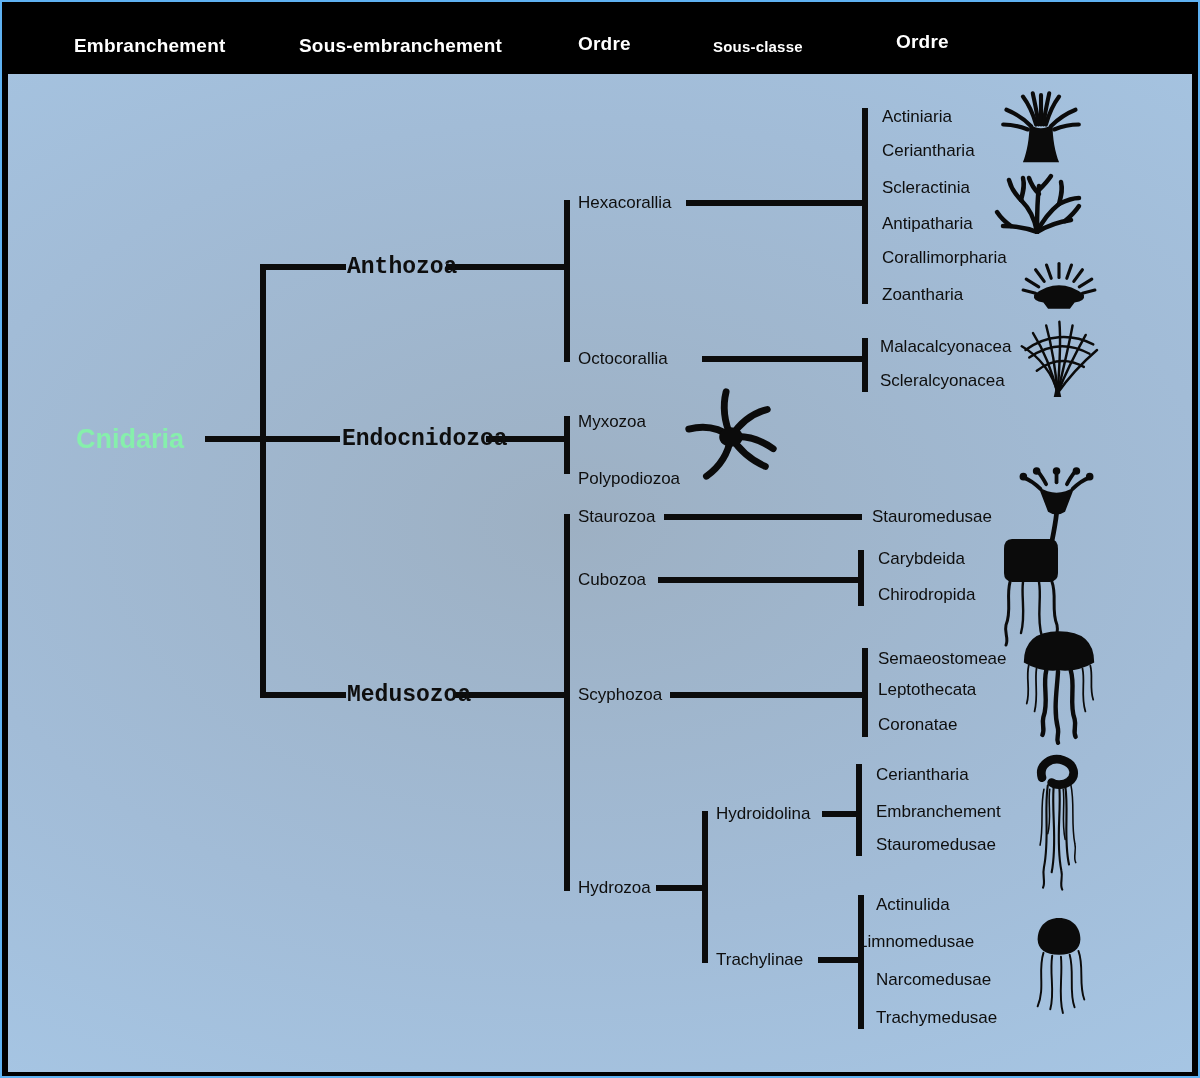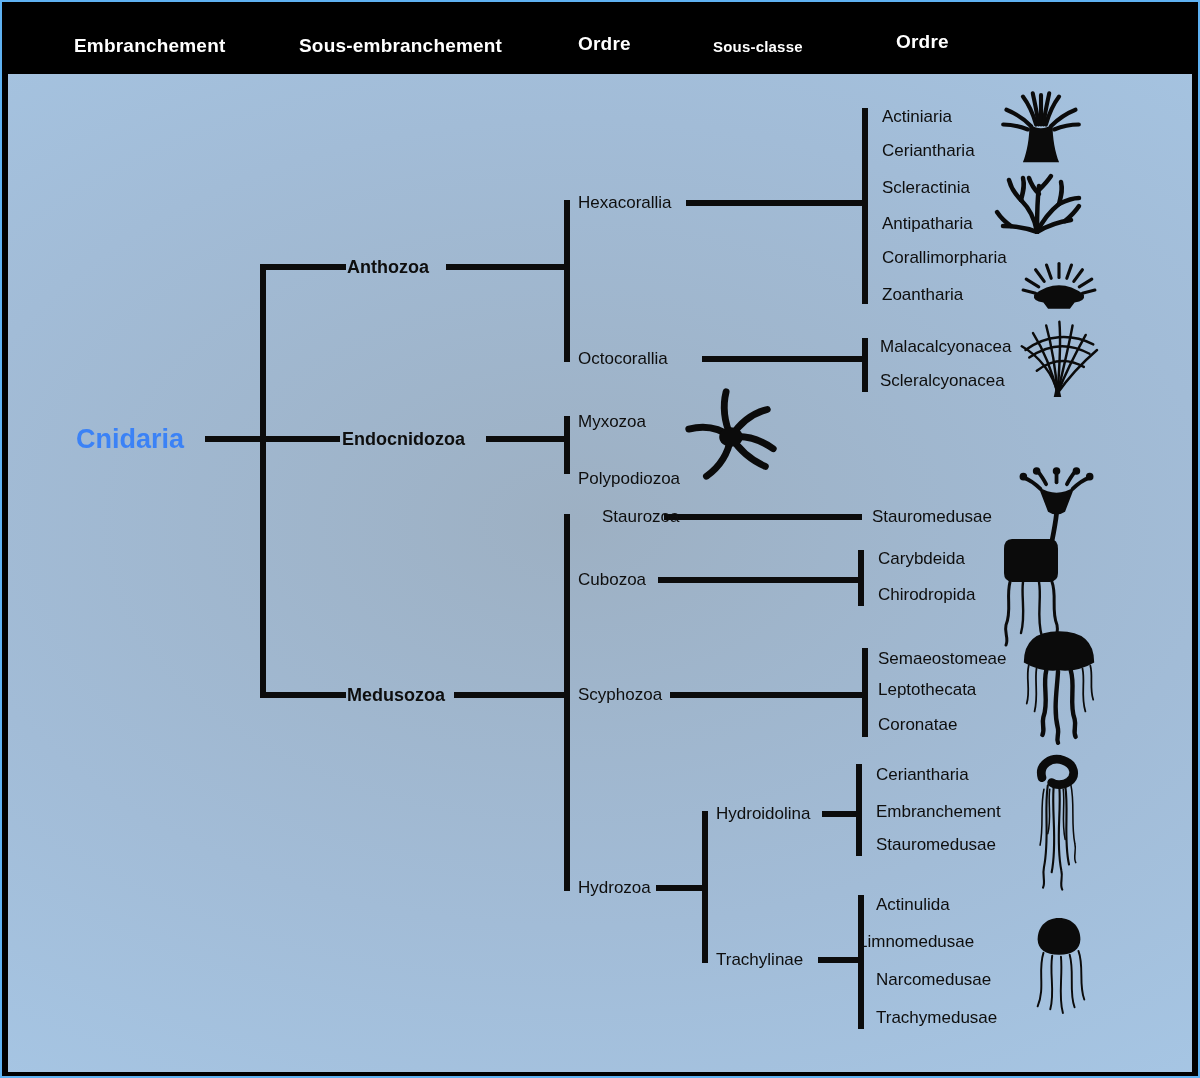--- a/index.html
+++ b/index.html
@@ -19,23 +19,23 @@
   }
   .colhead{
     position:absolute;
     color:#ffffff;font-weight:bold;font-size:19px;letter-spacing:0.2px;
     white-space:nowrap;
   }
   .colhead.small{font-size:15px;}
   .lbl{
     position:absolute;color:#0e0e0e;font-size:17px;line-height:22px;white-space:nowrap;
   }
-  .lbl.bold{font-weight:bold;font-size:18px;line-height:24px;}
+  .lbl.bold{font-weight:bold;font-size:23px;line-height:24px;font-family:Liberation Mono, monospace;}
   .root-lbl{
-    position:absolute;color:#3b82f6;font-size:27px;font-weight:bold;line-height:34px;white-space:nowrap;
+    position:absolute;color:#86efac;font-size:27px;font-weight:bold;line-height:34px;white-space:nowrap;
   }
   .hline,.vline{position:absolute;background:#0c0c0c;}
   .hline{height:6px;}
   .vline{width:6px;}
   .icon{position:absolute;}
 </style>
 </head>
 <body>
 
 <div id="figure">
@@ -83,21 +83,21 @@
   <div class="root-lbl" style="left:74px;top:420px">Cnidaria</div>
 
   <div class="lbl bold" style="left:345px;top:253px">Anthozoa</div>
   <div class="lbl bold" style="left:340px;top:425px">Endocnidozoa</div>
   <div class="lbl bold" style="left:345px;top:681px">Medusozoa</div>
 
   <div class="lbl" style="left:576px;top:190px">Hexacorallia</div>
   <div class="lbl" style="left:576px;top:346px">Octocorallia</div>
   <div class="lbl" style="left:576px;top:409px">Myxozoa</div>
   <div class="lbl" style="left:576px;top:466px">Polypodiozoa</div>
-  <div class="lbl" style="left:600px;top:504px">Staurozoa</div>
+  <div class="lbl" style="left:576px;top:504px">Staurozoa</div>
   <div class="lbl" style="left:576px;top:567px">Cubozoa</div>
   <div class="lbl" style="left:576px;top:682px">Scyphozoa</div>
   <div class="lbl" style="left:576px;top:875px">Hydrozoa</div>
 
   <div class="lbl" style="left:714px;top:801px">Hydroidolina</div>
   <div class="lbl" style="left:714px;top:947px">Trachylinae</div>
 
   <div class="lbl" style="left:880px;top:104px">Actiniaria</div>
   <div class="lbl" style="left:880px;top:138px">Ceriantharia</div>
   <div class="lbl" style="left:880px;top:175px">Scleractinia</div>

